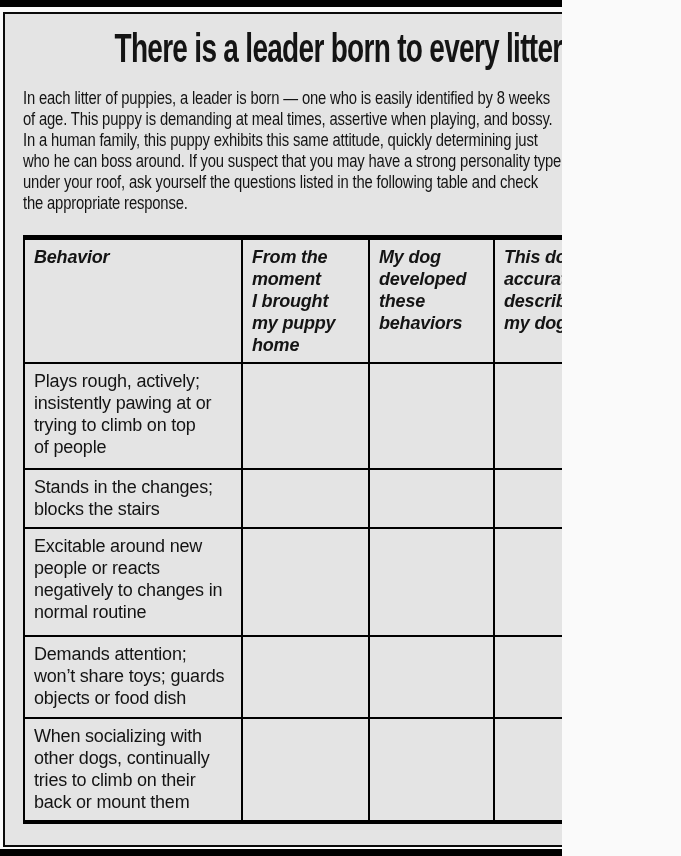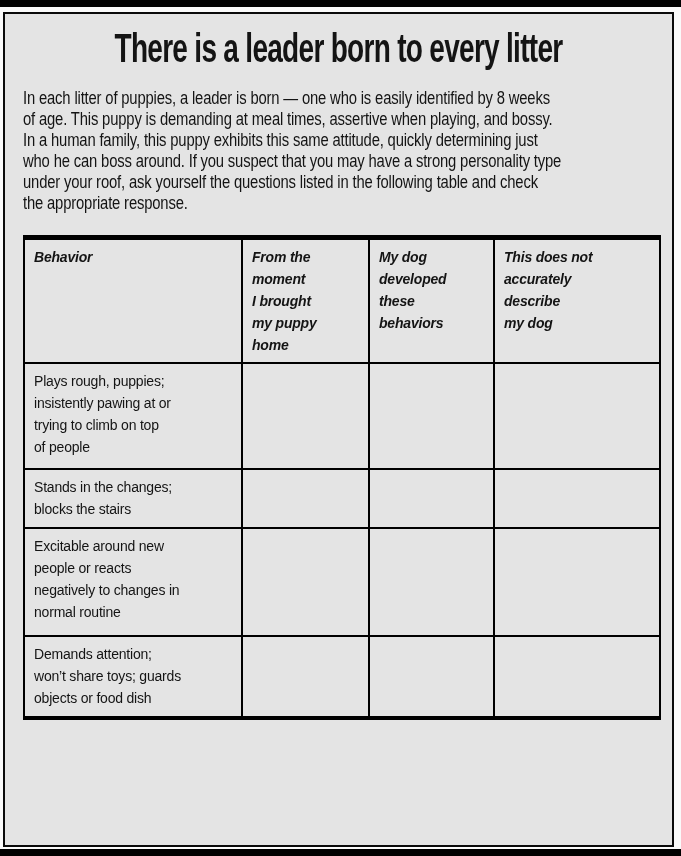--- a/index.html
+++ b/index.html
@@ -3,21 +3,21 @@
 <meta charset="utf-8">
 <style>
   html,body { margin:0; padding:0; }
   body {
     width:681px; height:856px;
     background:#fafafa;
     font-family:"Liberation Sans", sans-serif;
     color:#141414;
     position:relative;
   }
-  .screen { position:relative; width:681px; height:856px; overflow:hidden; }
+  .screen { position:relative; width:562px; height:856px; overflow:hidden; }
 
   .frame-bar { position:absolute; left:0; width:681px; height:7px; background:#000; }
   .frame-bar.top { top:0; }
   .frame-bar.bottom { bottom:0; }
 
   .page {
     position:absolute; left:3px; top:12px;
     width:671px; height:835px;
     box-sizing:border-box;
     border:2px solid #0a0a0a;
@@ -53,21 +53,21 @@
     background:#e4e4e4;
     border:2px solid #000;
     border-top:5px solid #000;
     border-bottom:4px solid #000;
   }
   .behavior-table th, .behavior-table td {
     border:2px solid #000;
     vertical-align:top;
     text-align:left;
     padding:6px 6px 6px 9px;
-    font-size:14px;
+    font-size:18px;
     line-height:22px;
     letter-spacing:-0.2px;
     white-space:pre-line;
     overflow:hidden;
   }
   .behavior-table th {
     font-style:italic;
     font-weight:700;
   }
   tr.header-row { height:122px; }
@@ -113,21 +113,21 @@
 developed
 these
 behaviors</th>
             <th>This does not
 accurately
 describe
 my dog</th>
           </tr>
 
           <tr class="row-0">
-            <td>Plays rough, puppies;
+            <td>Plays rough, actively;
 insistently pawing at or
 trying to climb on top
 of people</td>
             <td></td>
             <td></td>
             <td></td>
           </tr>
 
           <tr class="row-1">
             <td>Stands in the changes;
@@ -149,19 +149,28 @@
 
           <tr class="row-3">
             <td>Demands attention;
 won’t share toys; guards
 objects or food dish</td>
             <td></td>
             <td></td>
             <td></td>
           </tr>
 
+          <tr class="row-4">
+            <td>When socializing with
+other dogs, continually
+tries to climb on their
+back or mount them</td>
+            <td></td>
+            <td></td>
+            <td></td>
+          </tr>
         </tbody>
       </table>
     </div>
   </div>
 
   <div class="frame-bar bottom"></div>
 </div>
 
 </body></html>

